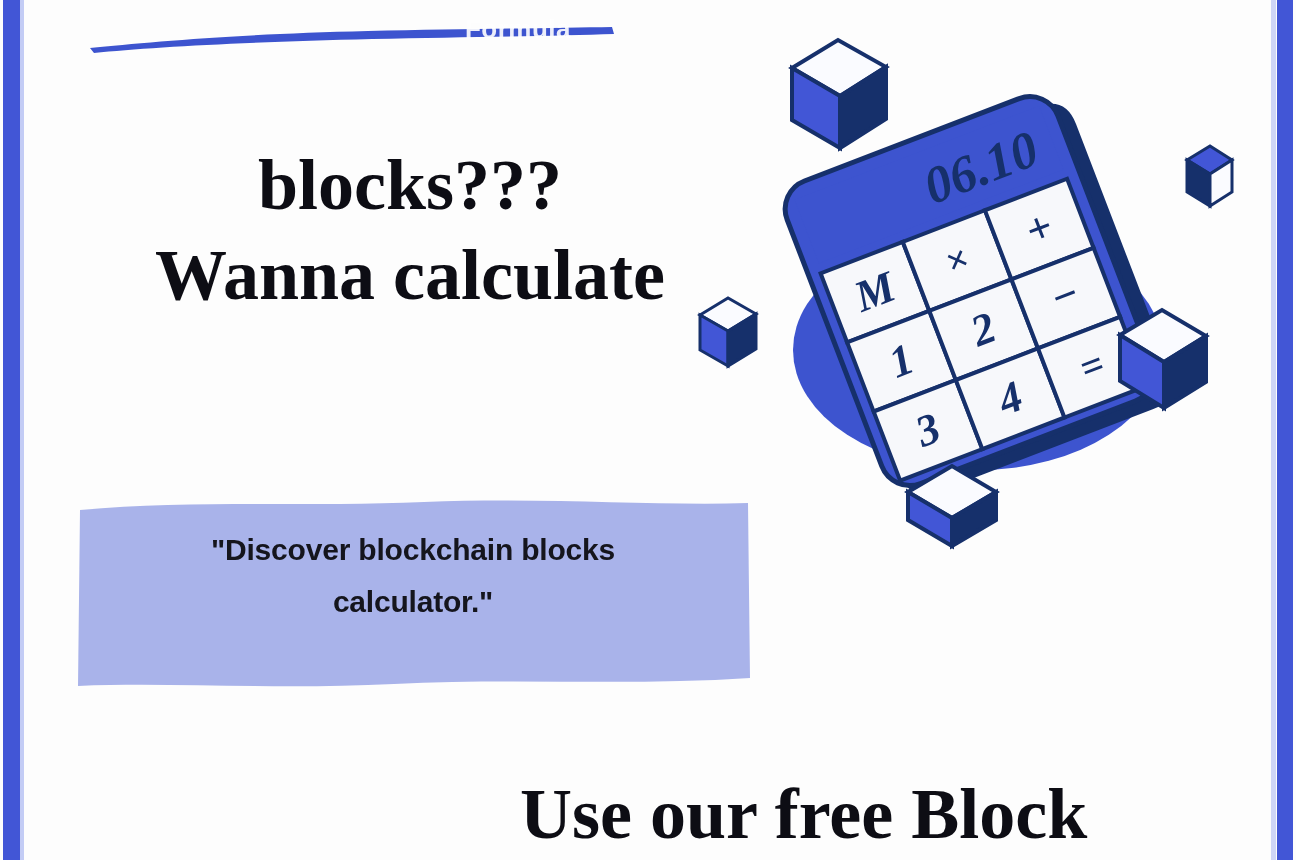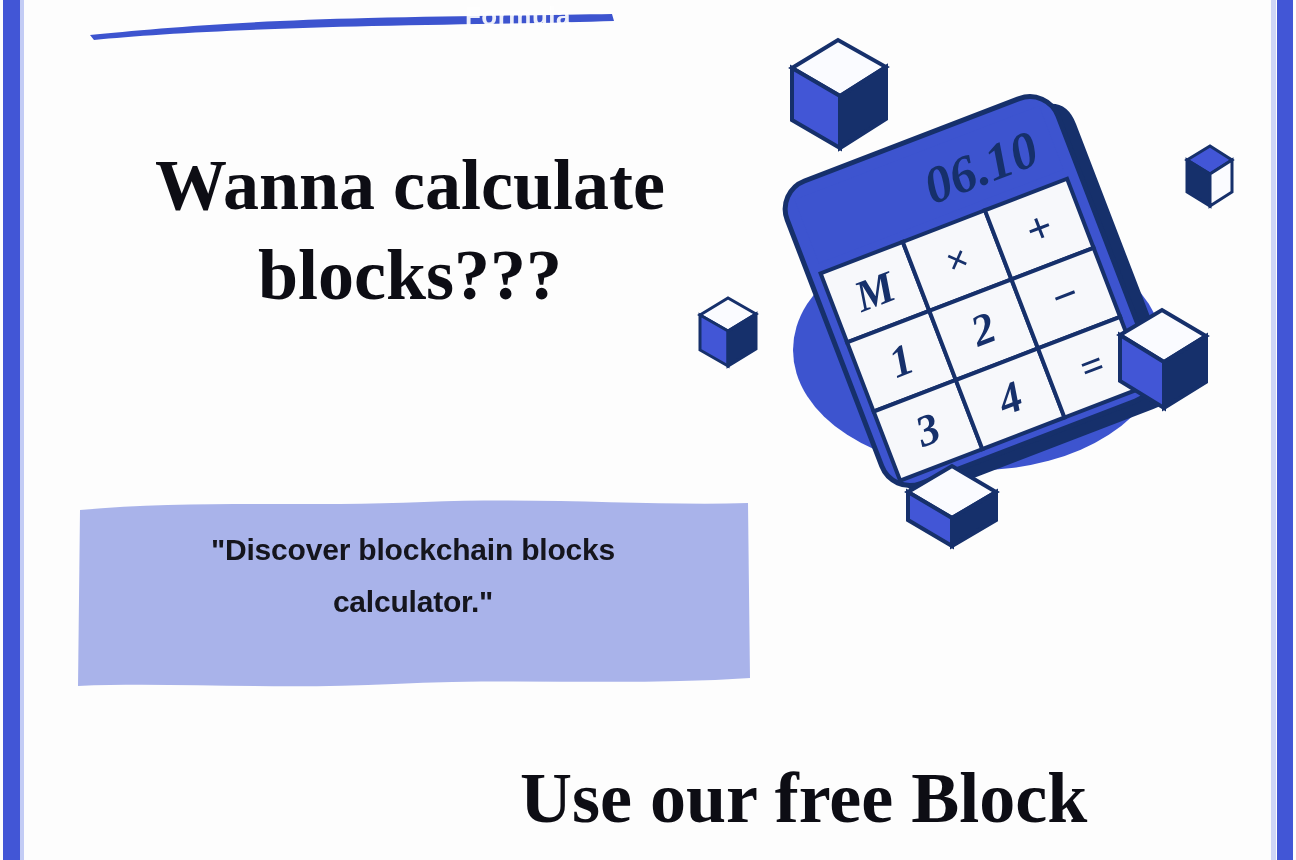--- a/index.html
+++ b/index.html
@@ -50,21 +50,21 @@
     top: 0;
     width: 5px;
     height: 860px;
     background: #cfd6f7;
   }
 
   
   .brush-stroke {
     position: absolute;
     left: 88px;
-    top: 7px;
+    top: 20px;
     width: 528px;
     height: 34px;
   }
   .brush-label {
     position: absolute;
     left: 300px;
     top: -6px;
     width: 260px;
     text-align: center;
     color: #ffffff;
@@ -115,21 +115,21 @@
     font-size: 30px;
     line-height: 1.72;
     color: #15151d;
     letter-spacing: -0.2px;
   }
 
   
   .headline-bottom {
     position: absolute;
     left: 520px;
-    top: 762px;
+    top: 778px;
     width: 740px;
     text-align: left;
     font-family: "Liberation Serif", serif;
     font-weight: 700;
     font-size: 72px;
     line-height: 1.0;
     color: #0d0d14;
     white-space: nowrap;
   }
 
@@ -153,22 +153,22 @@
   <div class="border-right"></div>
 
   <div class="brush-stroke">
     <svg width="528" height="34" viewBox="0 0 528 34">
       <path d="M2,28 C60,22 150,14 280,11 C380,9 470,8 524,7 L526,14 C470,16 382,17 284,19 C160,22 62,27 6,33 Z" fill="#3d54cf"></path>
     </svg>
     <div class="brush-label">Formula</div>
   </div>
 
   <div class="headline">
+    <div>blocks???</div>
     <div>Wanna calculate</div>
-    <div>blocks???</div>
   </div>
 
   <div class="quote-wrap">
     <svg class="quote-bg" viewBox="0 0 678 192" preserveAspectRatio="none">
       <path d="M6,12 C120,2 240,9 350,4 C470,-1 580,8 674,5
                L676,180 C560,188 440,180 320,186 C200,192 100,184 4,188 Z" fill="#a9b3ea"></path>
     </svg>
     <div class="quote-text">
       <div>"Discover blockchain blocks</div>
       <div>calculator."</div>

